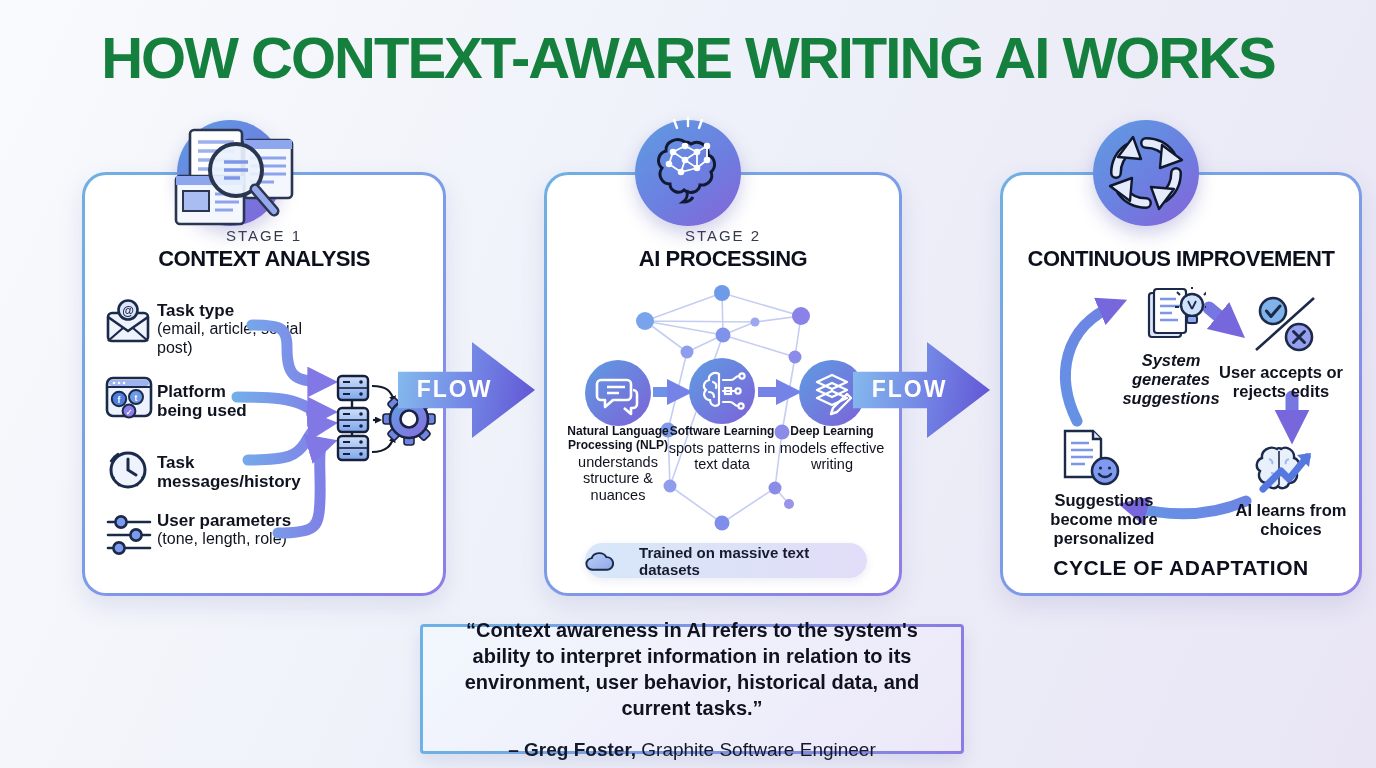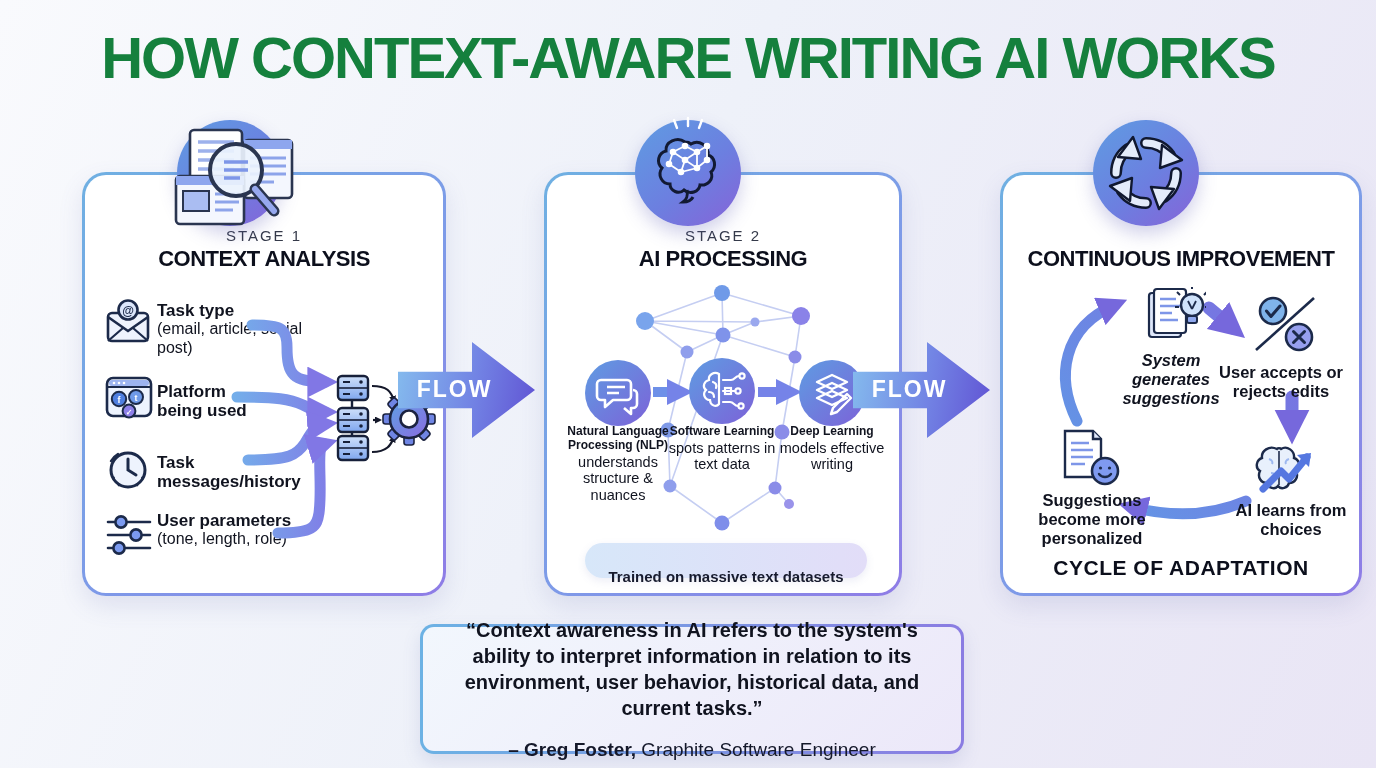--- a/index.html
+++ b/index.html
@@ -54,34 +54,33 @@
     position:absolute;left:2%;top:50%;width:52%;transform:translateY(-52%);
     text-align:center;color:#fff;font-size:23px;font-weight:700;letter-spacing:2px;margin-left:16px;
   }
   
   .s2-col{text-align:center;line-height:1.15;}
   .s2-col-title{font-size:12px;font-weight:700;}
   .s2-col-sub{font-size:14.5px;font-weight:400;line-height:1.15;margin-top:1px;}
   .badge{
     left:38px;top:368px;width:282px;height:35px;border-radius:18px;
     background:linear-gradient(90deg,#d7e7f9 0%,#e2ddf8 100%);
-    display:flex;align-items:center;gap:25px;
+    display:flex;align-items:center;justify-content:center;gap:25px;
     box-shadow:0 3px 8px rgba(100,110,180,.12);
-    flex-direction:column;
   }
   .badge-text{font-size:15px;font-weight:700;color:#171b2e;}
   
   .s3-label{font-size:16.5px;font-weight:700;line-height:1.15;text-align:center;}
   .s3-footer{
     left:0;top:381px;width:100%;text-align:center;
     font-size:21px;font-weight:700;letter-spacing:0.5px;color:#0c0f1c;
   }
   
   .quote-box{
-    left:420px;top:624px;width:538px;height:124px;border-radius:14px;
+    left:420px;top:624px;width:538px;height:124px;border-radius:4px;
     border:3px solid transparent;
     background:linear-gradient(135deg,#f2f7fd 0%,#ece8f9 100%) padding-box,
                linear-gradient(90deg,#6cb2e4 0%,#8a7ce2 100%) border-box;
     box-shadow:0 8px 18px rgba(90,100,170,.15);
     display:flex;flex-direction:column;justify-content:center;align-items:center;
   }
   .quote-text{
     width:496px;text-align:center;font-size:20px;font-weight:700;
     line-height:1.3;color:#10131f;
   }
@@ -432,21 +431,21 @@
 
   <svg class="abs" style="left:56px;top:252px;" width="62" height="60" viewBox="0 0 62 60">
     <path d="M6,4 h28 l8,8 v38 h-36 z" fill="#fff" stroke="#1c2a4a" stroke-width="2.4"></path>
     <path d="M34,4 v8 h8" fill="#dfe8fb" stroke="#1c2a4a" stroke-width="2.4"></path>
     <path d="M12,16 h18 M12,23 h22 M12,30 h22 M12,37 h14" stroke="#7e96e8" stroke-width="2.6"></path>
     <circle cx="46" cy="44" r="13" fill="#7f9af0" stroke="#1c2a4a" stroke-width="2.6"></circle>
     <circle cx="41.5" cy="41" r="1.6" fill="#1c2a4a"></circle>
       <circle cx="50.5" cy="41" r="1.6" fill="#1c2a4a"></circle>
     <path d="M40,47 c3,4 9,4 12,0" fill="none" stroke="#1c2a4a" stroke-width="2.4" stroke-linecap="round"></path>
   </svg>
-  <div class="abs s3-label" style="left:16px;top:316px;width:146px;">Suggestions become more personalized</div>
+  <div class="abs s3-label" style="left:28px;top:316px;width:146px;">Suggestions become more personalized</div>
 
   <div class="abs s3-footer">CYCLE OF ADAPTATION</div>
 </div>
 
 <div class="abs stage-circle" style="left:1093px;top:120px;"></div>
 <svg class="abs" style="left:1093px;top:120px;" width="106" height="106" viewBox="0 0 106 106">
   <defs>
     <g id="cyc">
       <path d="M 0,-30 A 30,30 0 0 1 24,-18" fill="none" stroke="#101830" stroke-width="12" stroke-linecap="round"></path>
       <path d="M 0,-30 A 30,30 0 0 1 24,-18" fill="none" stroke="#e4ecfb" stroke-width="7" stroke-linecap="round"></path>

